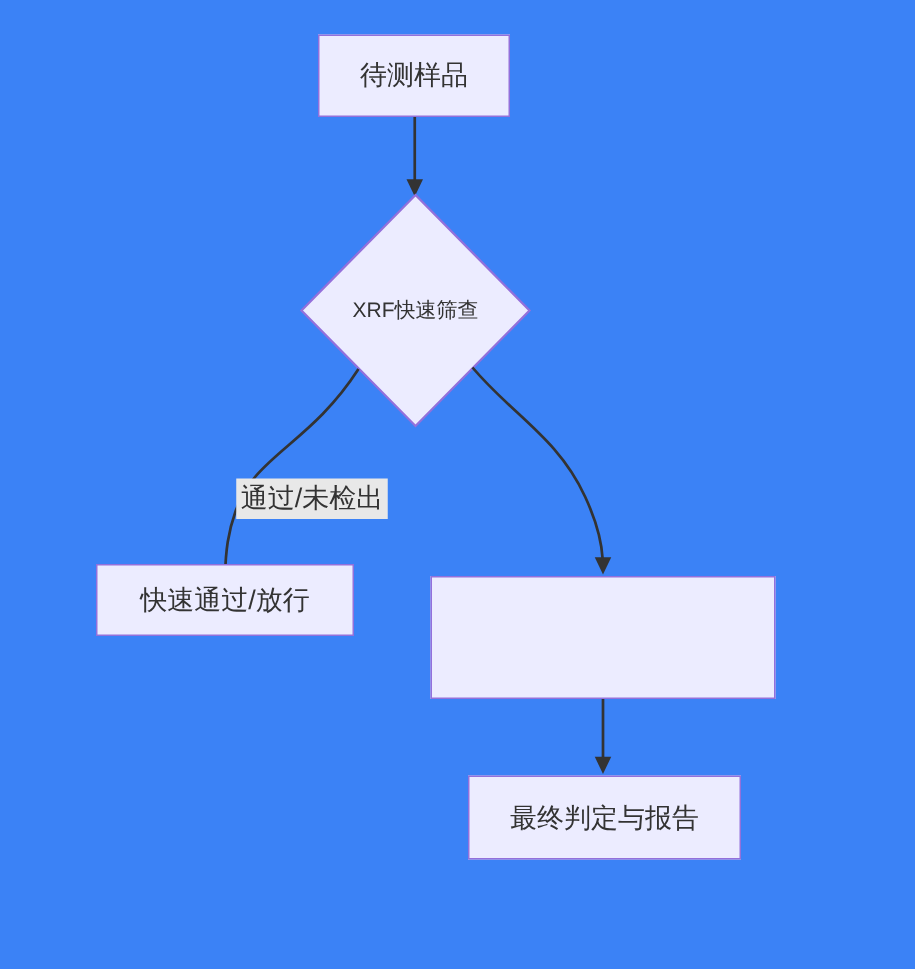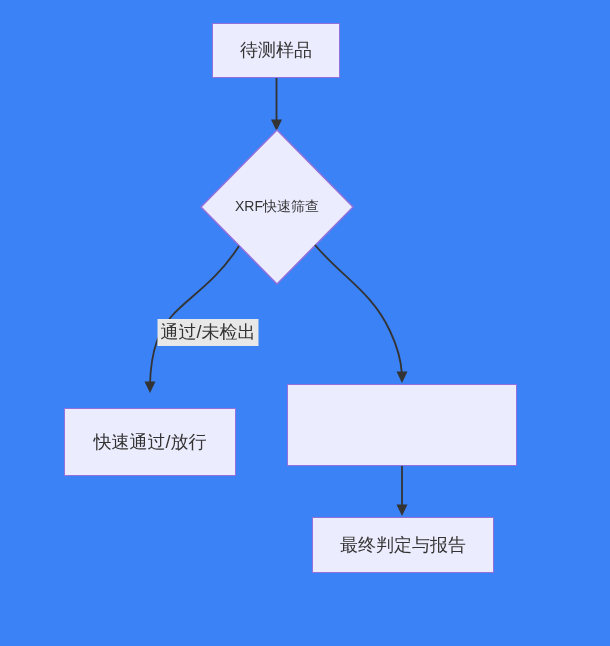--- a/index.html
+++ b/index.html
@@ -30,21 +30,21 @@
     border: 1.5px solid #9370DB;
     display: flex;
     align-items: center;
     justify-content: center;
     text-align: center;
     font-size: 18px;
     line-height: 27px;
     color: #333333;
   }
   .node-sample   { left: 212px; top: 23px;  width: 128px; height: 55px; }
-  .node-release  { left: 64px;  top: 408px; width: 172px; height: 68px; }
+  .node-release  { left: 64px;  top: 376px; width: 172px; height: 48px; }
   .node-lab      { left: 287px; top: 384px; width: 230px; height: 82px; line-height: 30px; }
   .node-report   { left: 312px; top: 517px; width: 182px; height: 56px; }
   .diamond-label {
     position: absolute;
     left: 277px;
     top: 207px;
     transform: translate(-50%, -50%);
     font-size: 14px;
     white-space: nowrap;
     color: #333333;

